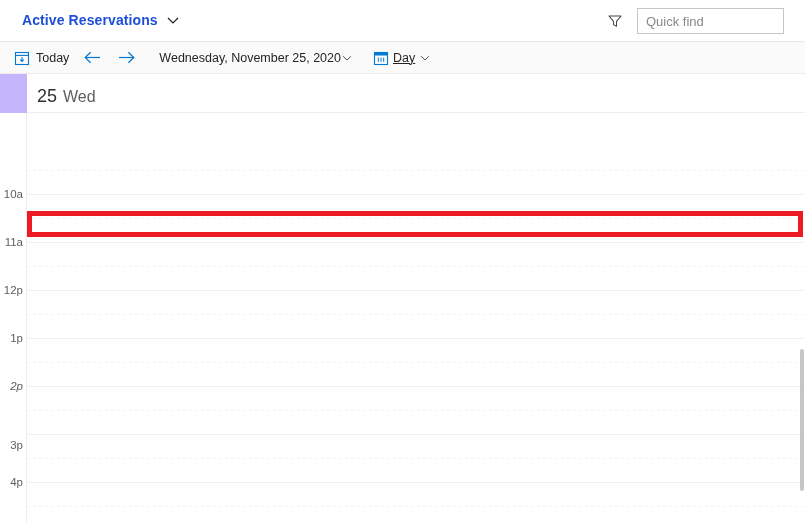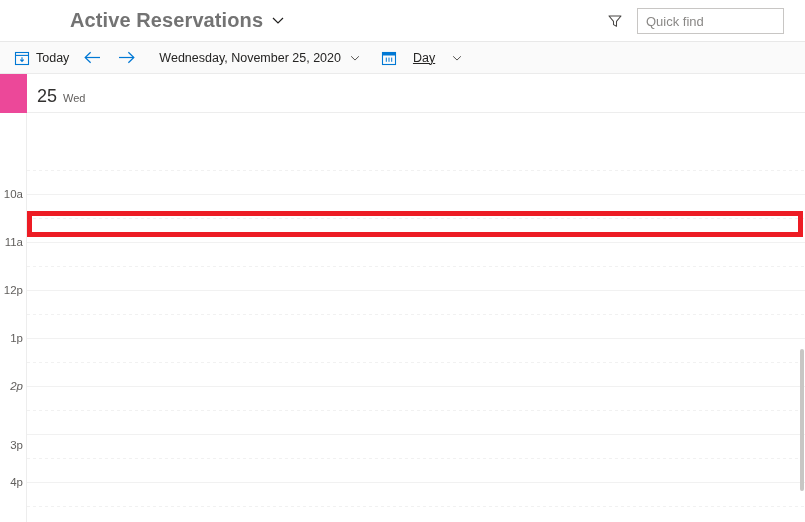--- a/index.html
+++ b/index.html
@@ -15,22 +15,22 @@
   .header {
     position: absolute; left:0; top:0; width:805px; height:42px;
     background:#ffffff;
     border-bottom:1px solid #e8e8e8;
   }
   .title-wrap {
     position:absolute; left:22px; top:8px;
     display:flex; align-items:center; gap:8px;
   }
   .title-text {
-    font-size:20px; color:#737373; font-weight:600; letter-spacing:0.1px;
-    line-height:24px; white-space:nowrap;margin-left:48px;
+    font-size:14px; color:#1d4ed8; font-weight:600; letter-spacing:0.1px;
+    line-height:24px; white-space:nowrap;
   }
   .title-chevron { display:block; width:14px; height:14px; }
   .title-chevron svg { display:block; }
 
   .filter-btn {
     position:absolute; left:604px; top:10px;
     width:22px; height:22px; display:flex; align-items:center; justify-content:center;
     cursor:pointer;
   }
   .search-box {
@@ -50,41 +50,41 @@
     position:absolute; left:0; top:42px; width:805px; height:32px;
     background:#fafafa; border-bottom:1px solid #ebebeb;
     display:flex; align-items:center;
   }
   .cmd-item {
     display:flex; align-items:center; height:32px; cursor:pointer;
     white-space:nowrap; color:#252423; font-size:12.5px;
   }
   .cmd-today { margin-left:8px; gap:6px; padding:0 6px; }
   .cmd-arrow { width:34px; justify-content:center; }
-  .cmd-date { margin-left:12px; gap:8px; padding:0 4px; }
-  .cmd-view { margin-left:12px; gap:16px; padding:0 4px;text-decoration:underline; }
+  .cmd-date { margin-left:12px; padding:0 4px; }
+  .cmd-view { margin-left:12px; gap:4px; padding:0 4px;text-decoration:underline; }
   .cmd-label { line-height:32px; font-size:12.5px; color:#252423; }
   .cmd-date .cmd-label { font-size:12.5px; }
   .cmd-chev { display:block; width:12px; height:12px; }
 
   
   .cal {
     position:absolute; left:0; top:74px; width:805px; height:448px;
-    background:#ec4899;
+    background:#c4b5fd;
   }
   .day-header {
     position:absolute; left:27px; top:0; width:778px; height:39px;
     border-bottom:1px solid #ededed; background:#fff;
   }
   .day-header-inner {
     position:absolute; left:10px; top:12px;
     display:flex; align-items:baseline; gap:6px;
   }
   .day-num { font-size:18px; color:#323130; line-height:20px; font-weight:400; }
-  .day-dow { font-size:11px; color:#605e5c; line-height:14px; }
+  .day-dow { font-size:16px; color:#605e5c; line-height:14px; }
 
   .grid-wrap {
     position:absolute; left:0; top:39px; width:805px; height:409px;
     overflow:hidden;
   }
   .gutter {
     position:absolute; left:0; top:0; width:27px; height:409px;
     background:#fff;
   }
   .gutter-line {

